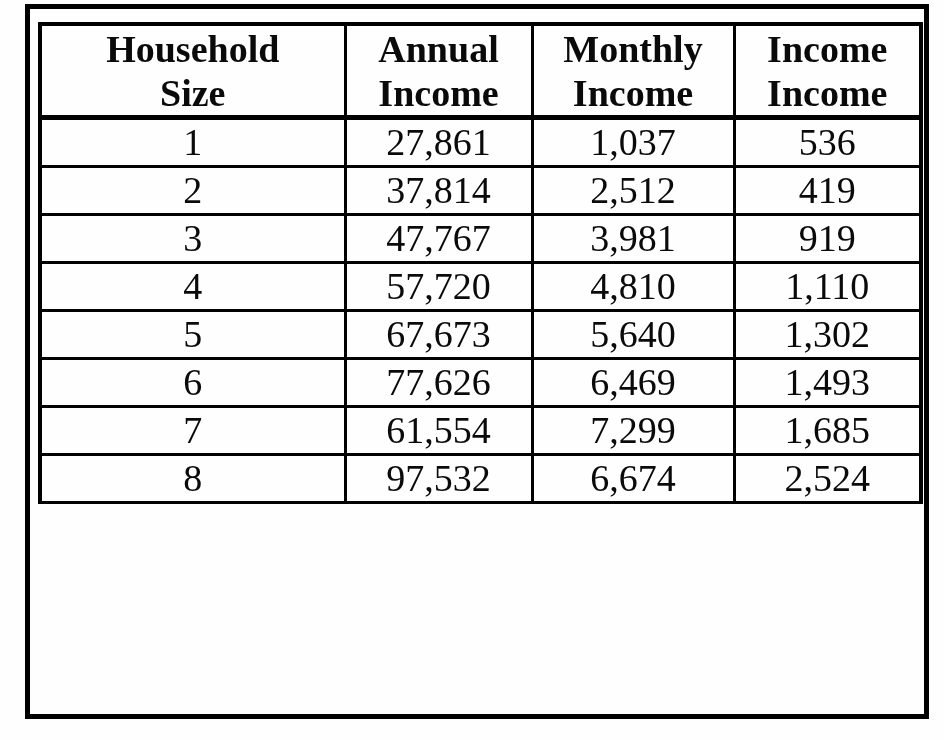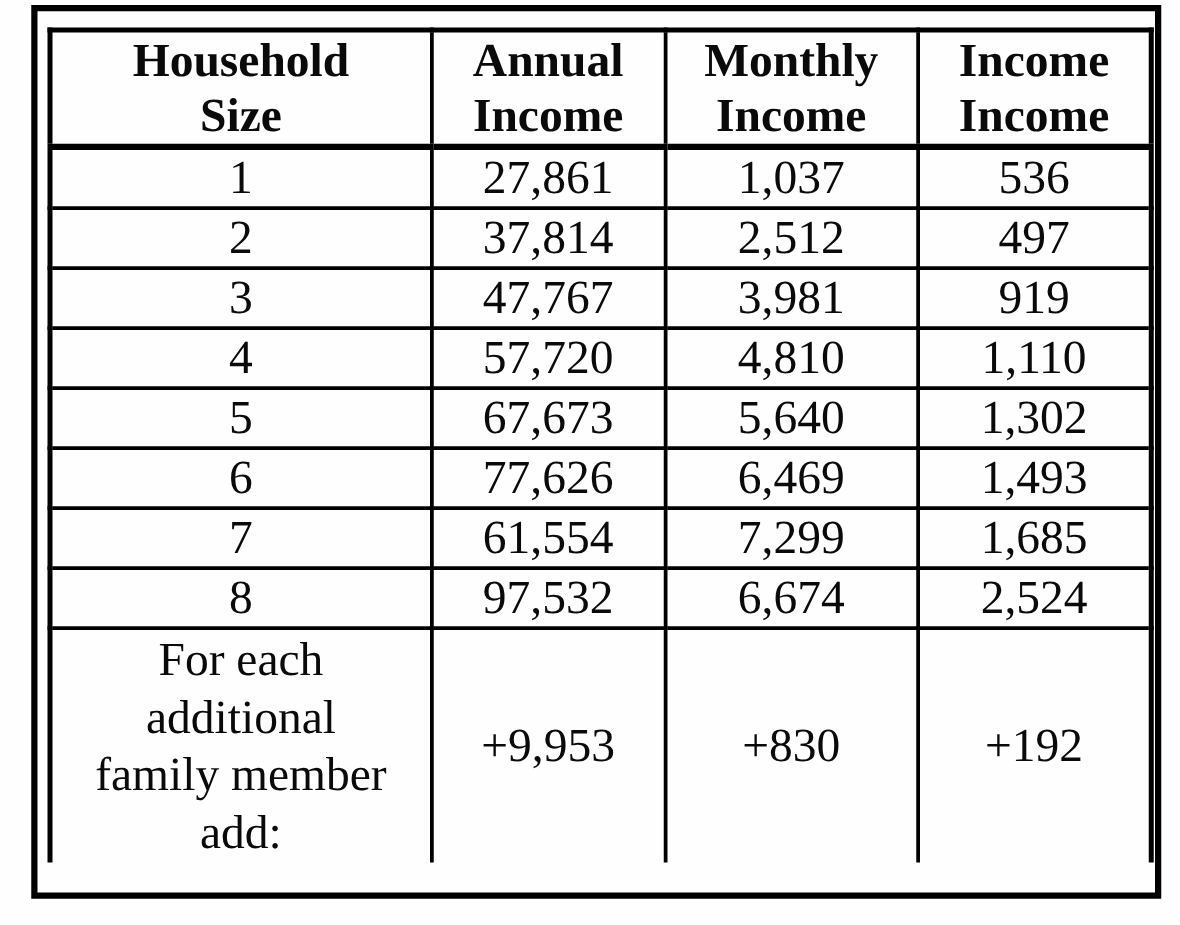--- a/index.html
+++ b/index.html
@@ -103,21 +103,21 @@
       <tr>
         <td>1</td>
         <td>27,861</td>
         <td>1,037</td>
         <td>536</td>
       </tr>
       <tr>
         <td>2</td>
         <td>37,814</td>
         <td>2,512</td>
-        <td>497</td>
+        <td>419</td>
       </tr>
       <tr>
         <td>3</td>
         <td>47,767</td>
         <td>3,981</td>
         <td>919</td>
       </tr>
       <tr>
         <td>4</td>
         <td>57,720</td>
@@ -141,26 +141,15 @@
         <td>61,554</td>
         <td>7,299</td>
         <td>1,685</td>
       </tr>
       <tr>
         <td>8</td>
         <td>97,532</td>
         <td>6,674</td>
         <td>2,524</td>
       </tr>
-      <tr class="addl-row">
-        <td>
-          <span class="label-line">For each</span>
-          <span class="label-line">additional</span>
-          <span class="label-line">family member</span>
-          <span class="label-line">add:</span>
-        </td>
-        <td>+9,953</td>
-        <td>+830</td>
-        <td>+192</td>
-      </tr>
     </tbody>
   </table>
 </div>
 
 </body></html>

